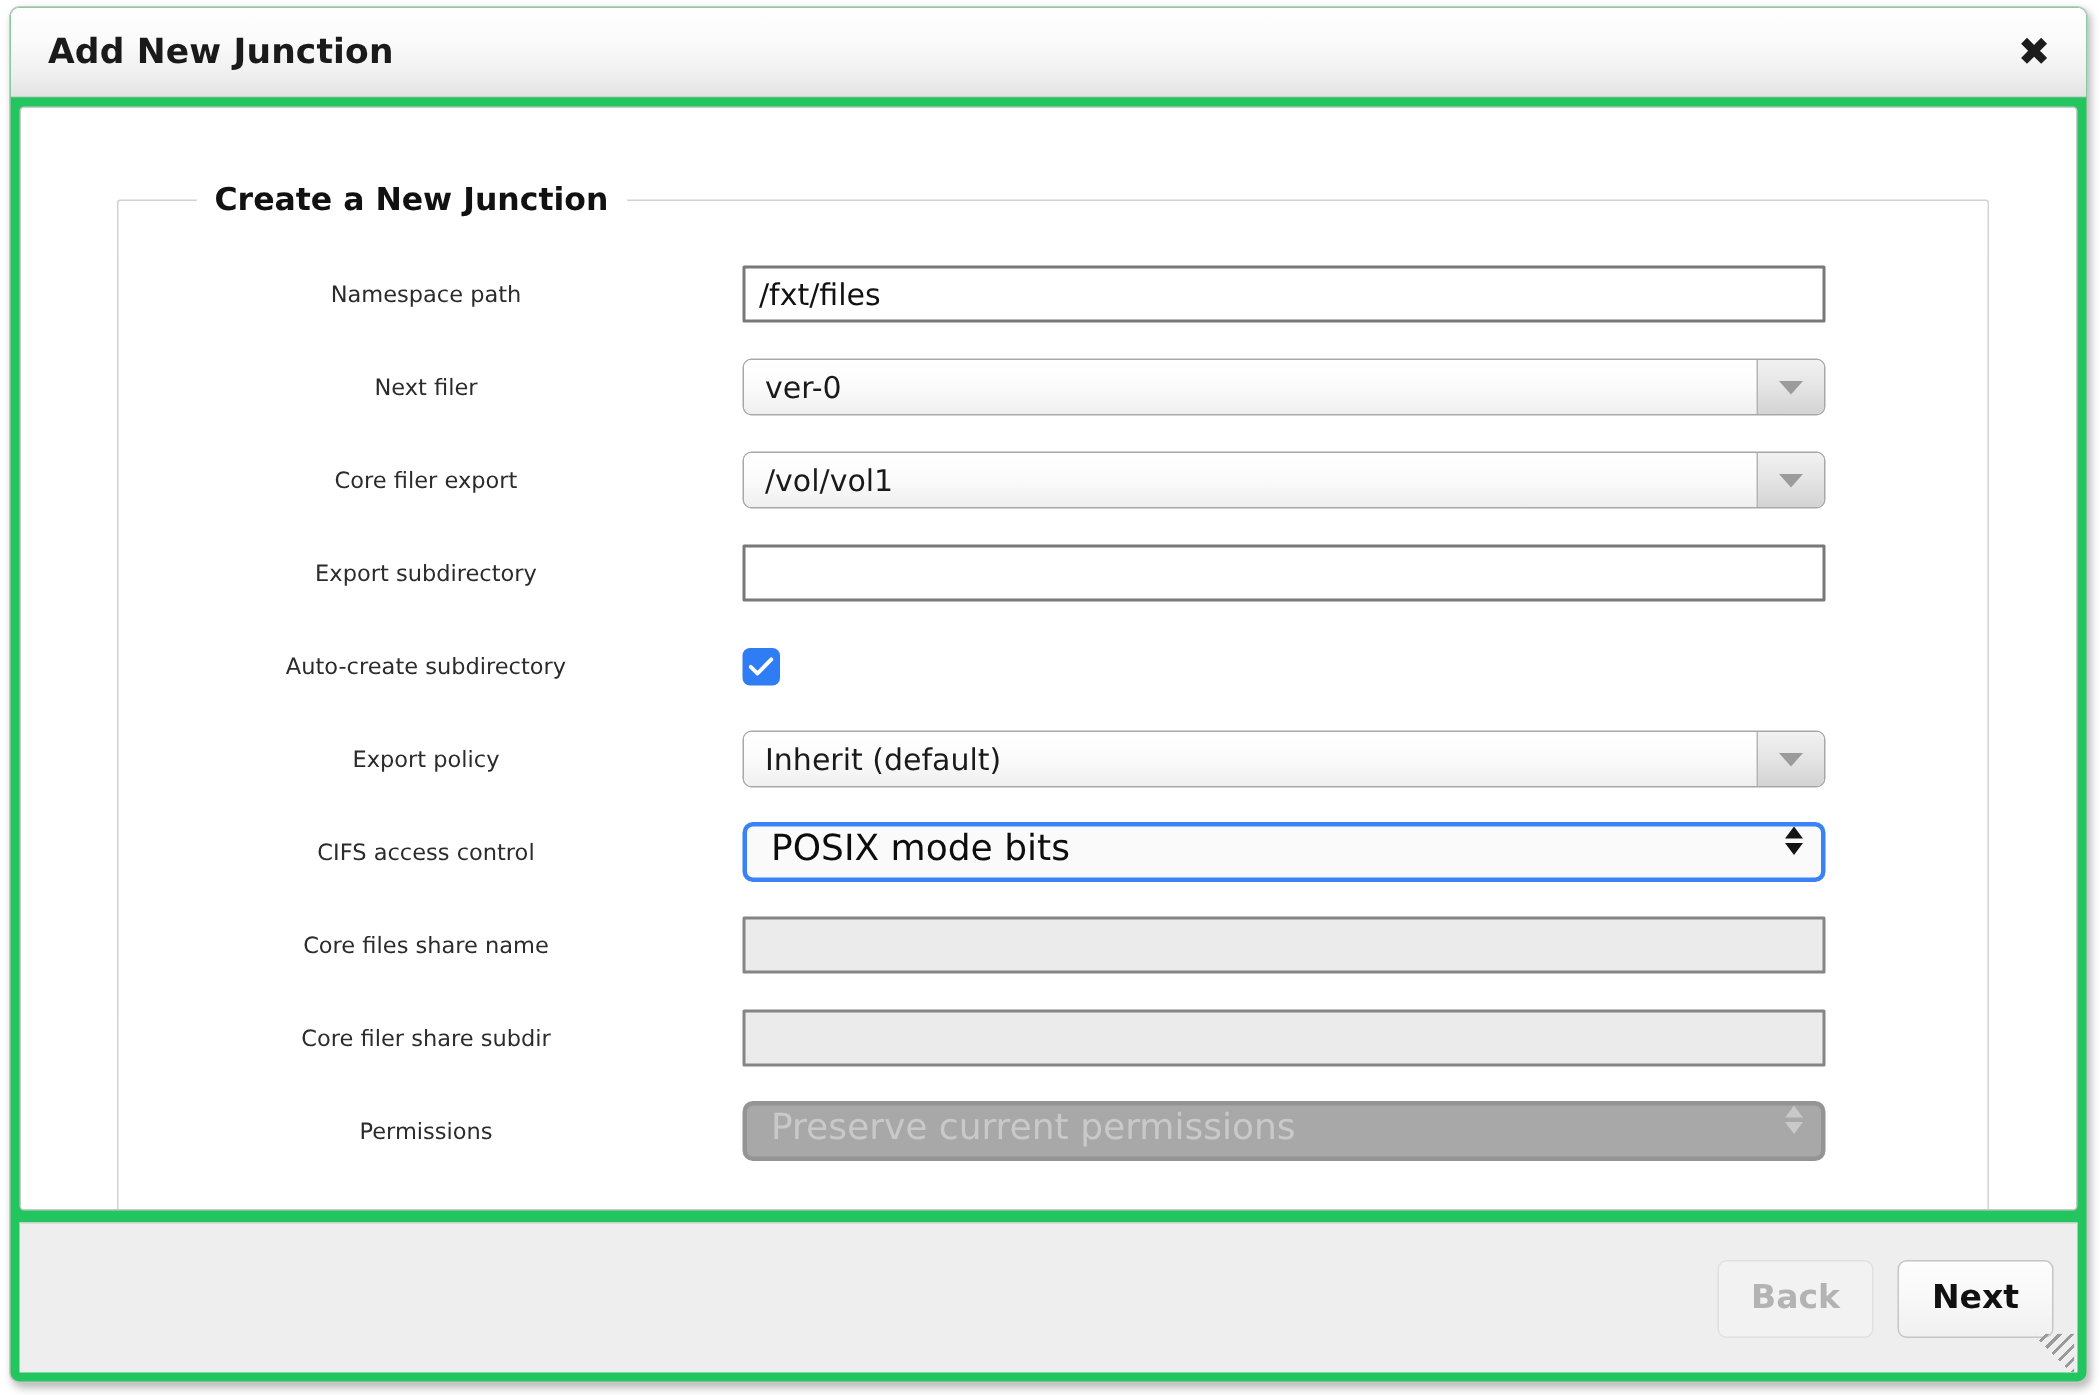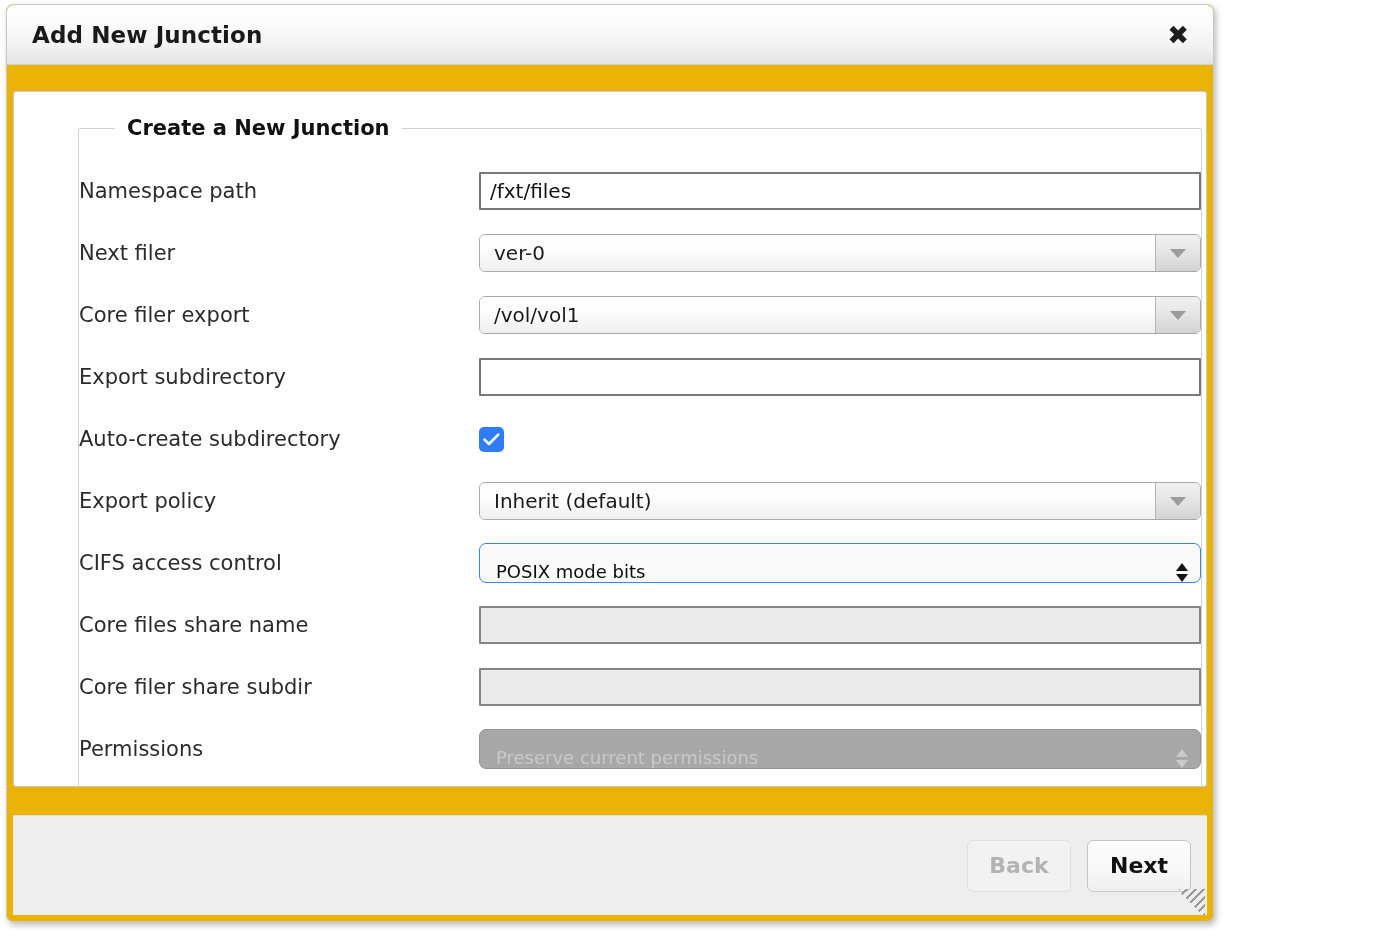--- a/index.html
+++ b/index.html
@@ -8,29 +8,28 @@
     width: 1400px; height: 930px;
     background: #ffffff;
     font-family: "DejaVu Sans", "Liberation Sans", sans-serif;
     overflow: hidden;
   }
 
   
   #dialog {
     position: absolute;
     left: 6px; top: 4px;
-    width: 1208px; height: 918px;
-    background: #eab308;
+    width: 1386px; height: 918px;
+    background: #22c55e;
     border: 1px solid #c8c8c8;
     border-radius: 7px;
     box-shadow: 2px 3px 6px rgba(0,0,0,0.28);
     display: flex;
     flex-direction: column;
     overflow: hidden;
-    gap: 20px;
   }
 
   
   #titlebar {
     height: 60px;
     flex: 0 0 60px;
     background: linear-gradient(to bottom, #fefefe 0%, #fbfbfb 35%, #f0f0f0 75%, #e3e3e3 100%);
     border-bottom: 1px solid #cfcfcf;
     border-top-left-radius: 6px;
     border-top-right-radius: 6px;
@@ -62,45 +61,45 @@
     background: #ffffff;
     margin: 6px 6px 0 6px;
     border: 1px solid #c9c9c9;
     border-radius: 3px;
     overflow: hidden;
     position: relative;
   }
 
   
   #form-fieldset {
-    margin: 24px 58px 0 64px;
+    margin: 49px 58px 0 64px;
     border: 1px solid #d2d2d2;
     border-radius: 2px;
-    padding: 6px 0 34px 0;
+    padding: 6px 0 34px 16px;
   }
   #form-legend {
     font-size: 21px;
     font-weight: bold;
     color: #111111;
     padding: 0 12px;
     margin-left: 36px;
   }
 
   .rows { margin-top: 14px; }
 
   .row {
     display: flex;
     align-items: center;
     height: 62px;
   }
   .row-label {
     width: 400px;
-    text-align: left;
+    text-align: center;
     padding-right: 22px;
-    font-size: 21px;
+    font-size: 15px;
     color: #2b2b2b;
     white-space: nowrap;
   }
   .row-field {
     flex: 0 0 auto;
     display: flex;
     align-items: center;
   }
 
   
@@ -157,27 +156,27 @@
     border-left: 8px solid transparent;
     border-right: 8px solid transparent;
     border-top: 9px solid #9b9b9b;
   }
 
   
   .sel {
     width: 722px;
     height: 40px;
     display: flex;
-    align-items: flex-end;
+    align-items: flex-start;
     justify-content: space-between;
-    border: 1px solid #3b82f6;
+    border: 3px solid #3b82f6;
     border-radius: 7px;
     background: #fafafa;
     padding: 0 12px 0 16px;
-    font-size: 18px;
+    font-size: 24px;
     color: #0d0d0d;
     cursor: pointer;
   }
   .sel.disabled {
     background: #a8a8a8;
     border-color: #949494;
     color: #c9c9c9;
     cursor: default;
   }
   .spin {

